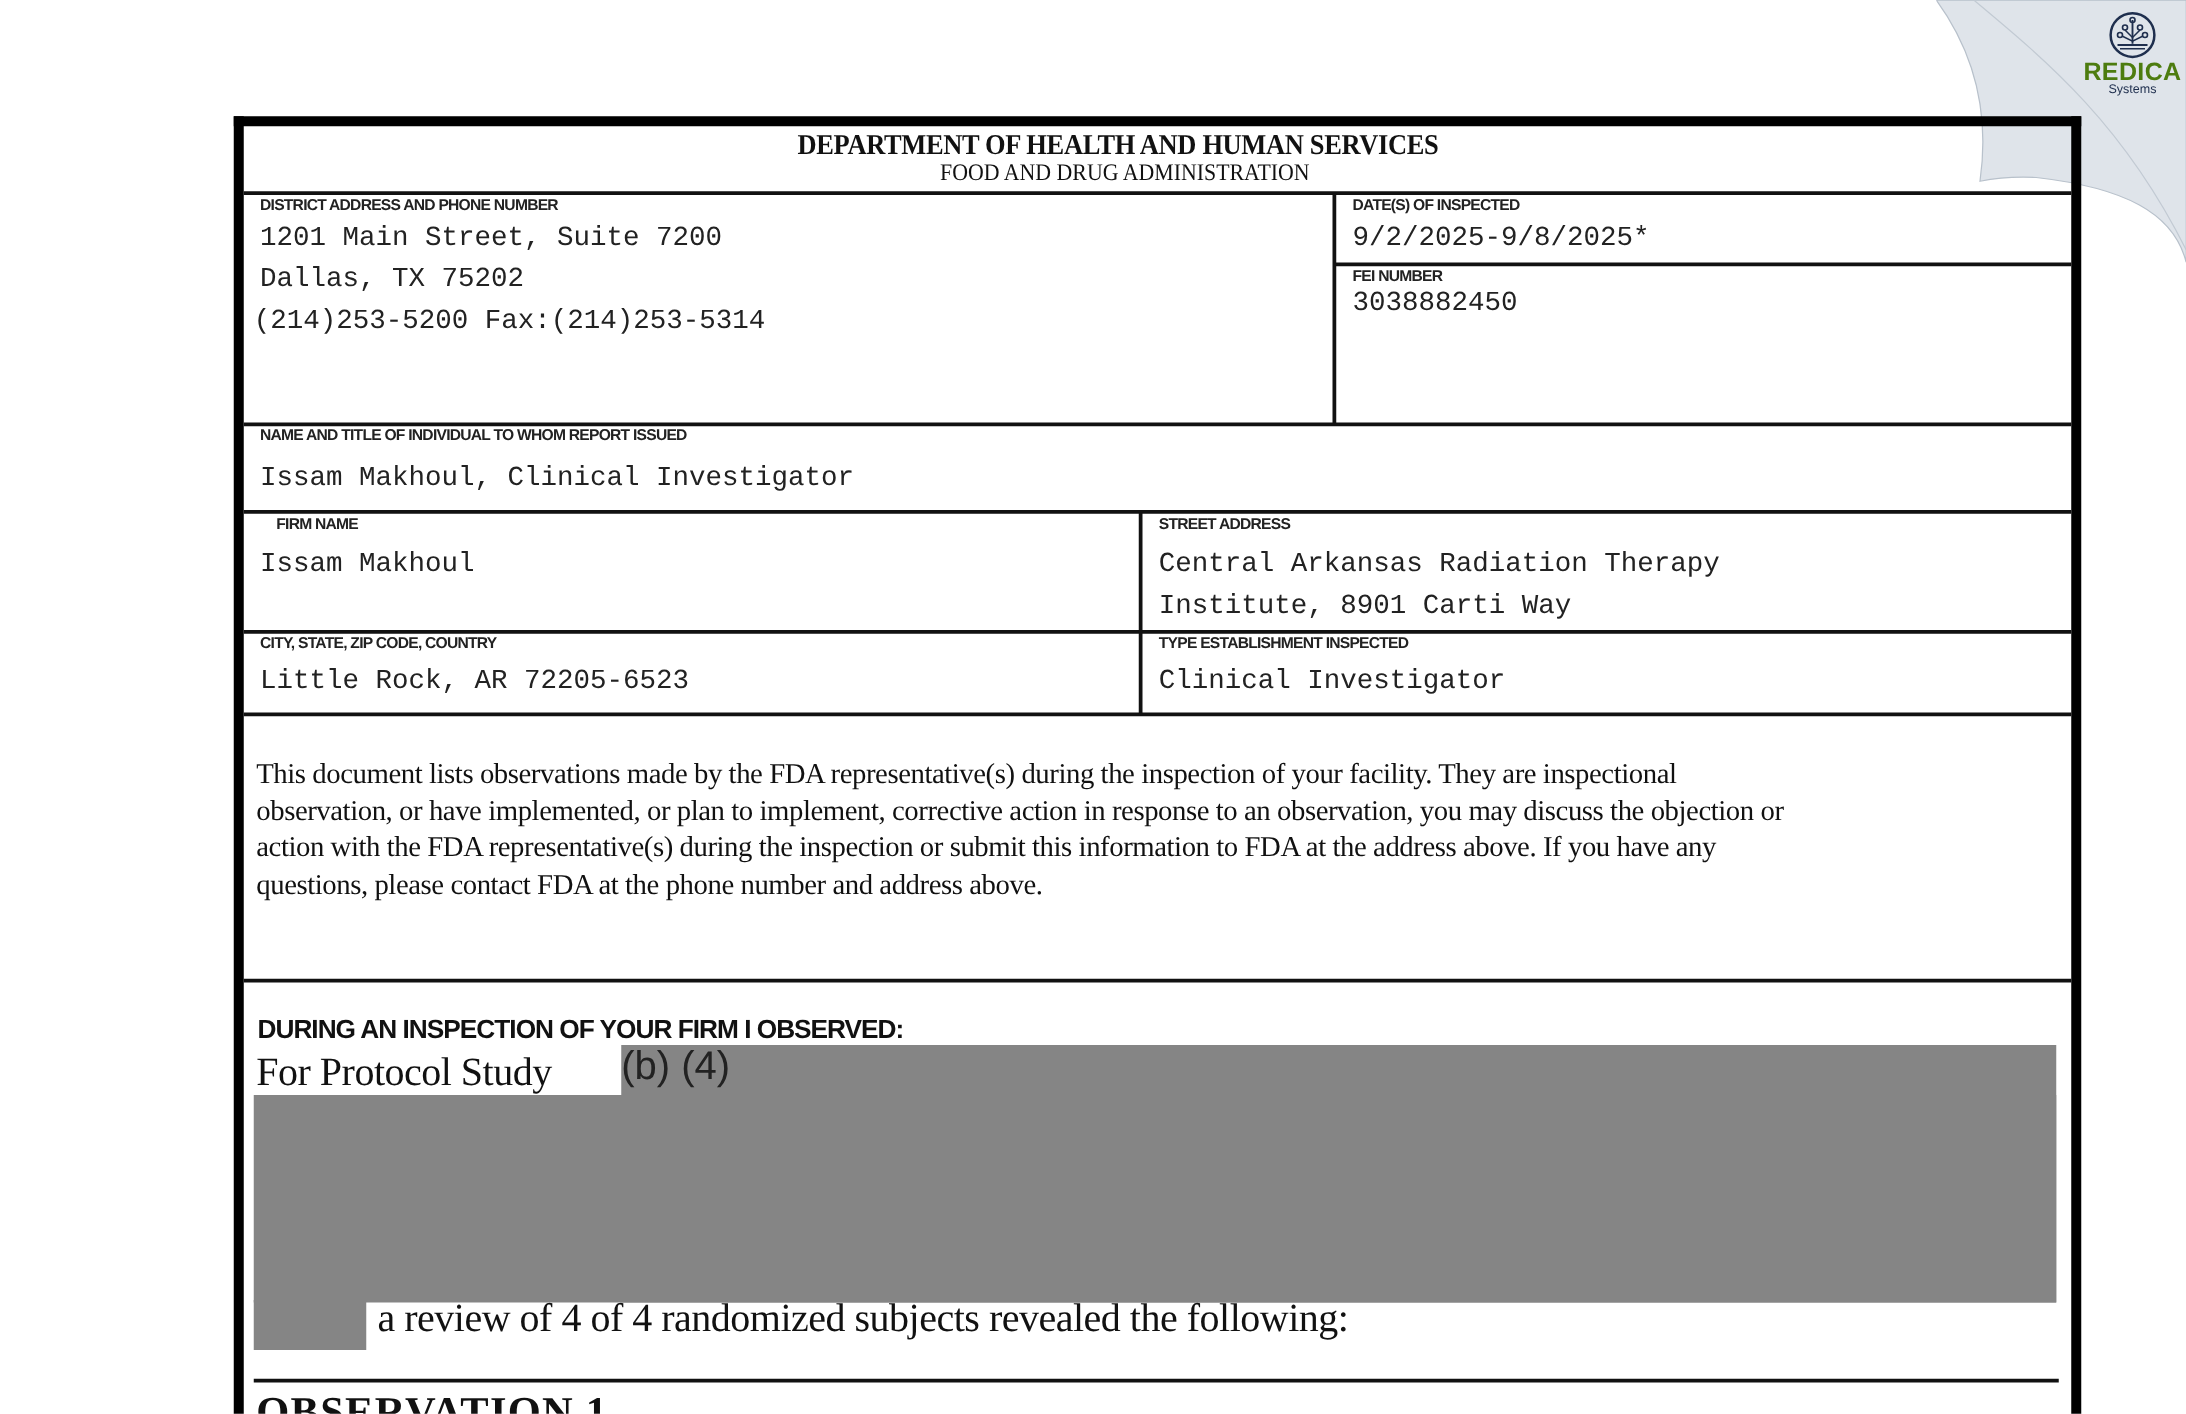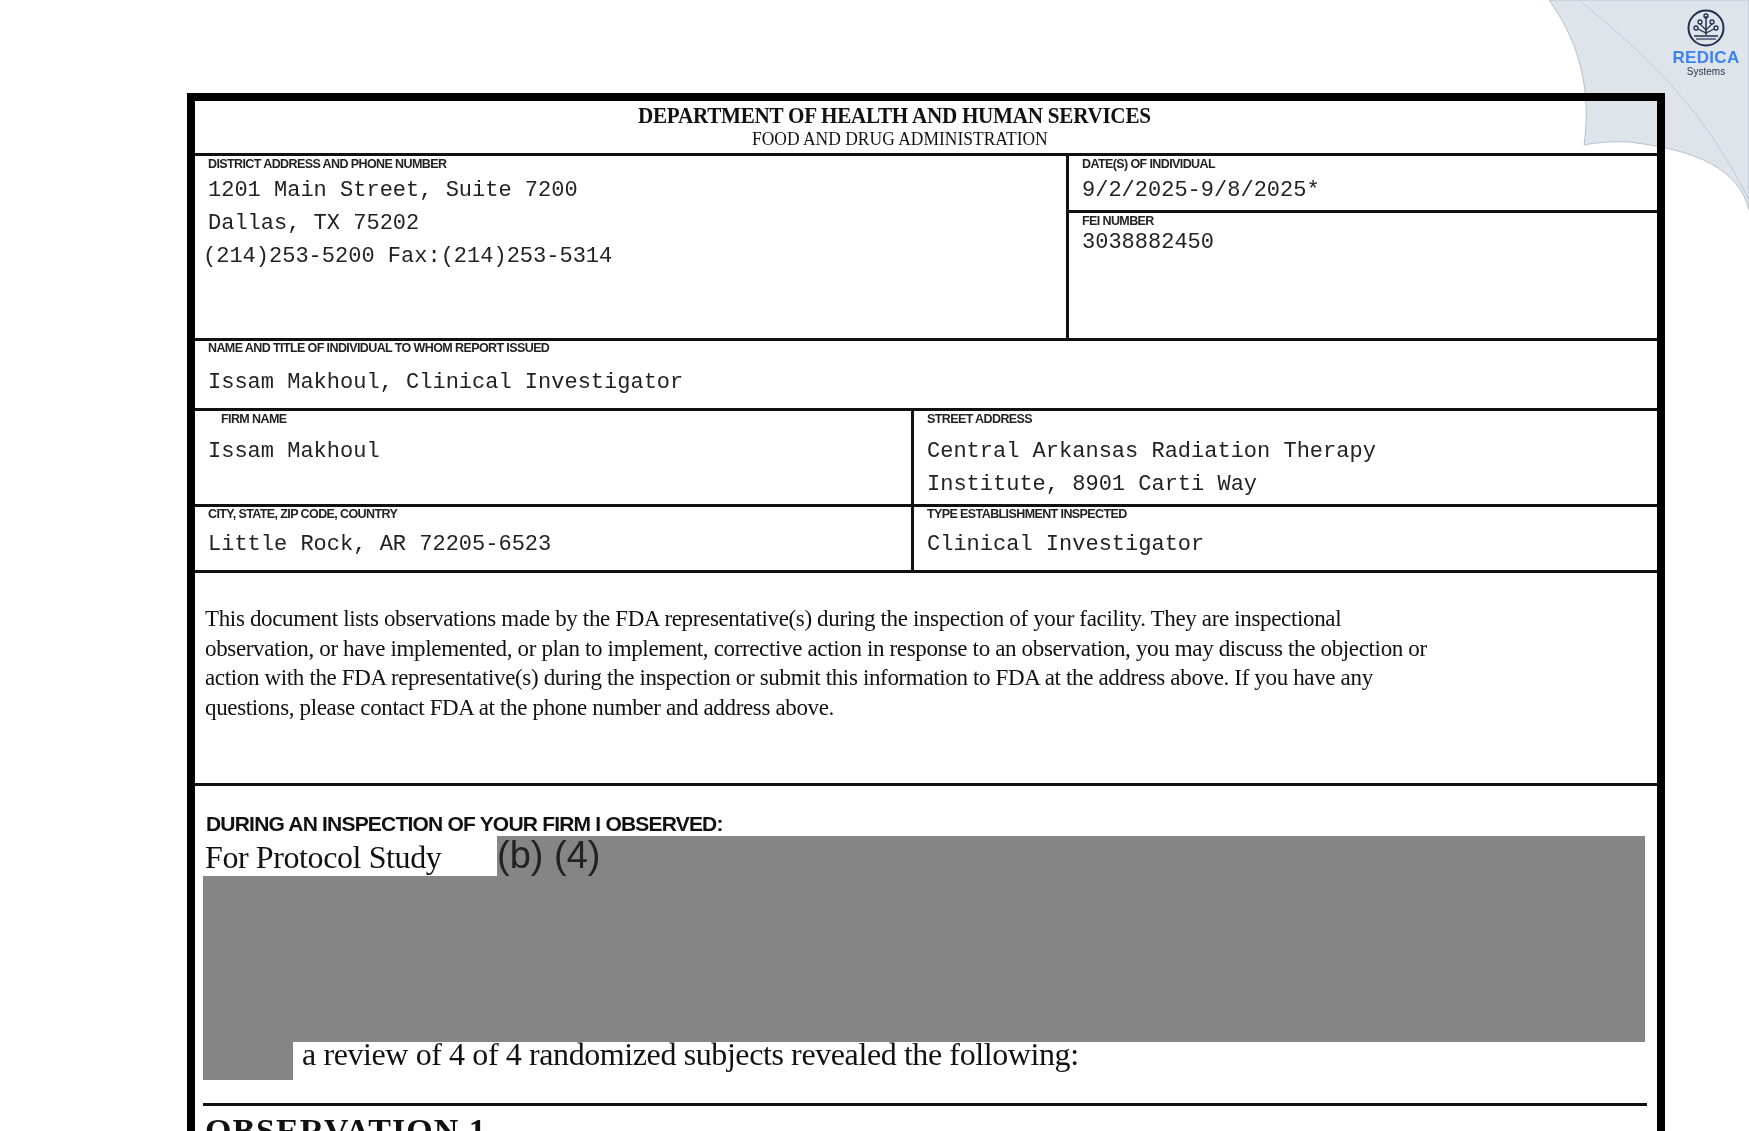--- a/index.html
+++ b/index.html
@@ -19,28 +19,28 @@
   .abs { position:absolute; white-space:nowrap; }
 
   .hdr1 { font-family:"Liberation Serif", serif; font-weight:bold; font-size:23px; letter-spacing:-0.3px; transform:scaleX(0.92); transform-origin:left top; }
   .hdr2 { font-family:"Liberation Serif", serif; font-size:19px; transform:scaleX(0.92); transform-origin:left top; }
   .lbl { font-family:"Liberation Sans", sans-serif; font-weight:bold; font-size:12.5px; letter-spacing:-0.6px; color:#222; }
   .mono { font-family:"Liberation Mono", monospace; font-size:22px; color:#222; }
   .disc { font-family:"Liberation Serif", serif; font-size:23px; line-height:29.5px; color:#111; letter-spacing:-0.35px; }
   .obs-head { font-family:"Liberation Sans", sans-serif; font-weight:bold; font-size:21px; letter-spacing:-0.8px; color:#111; }
   .serif-lg { font-family:"Liberation Serif", serif; font-size:32px; color:#111; letter-spacing:-0.4px; }
   .redact { position:absolute; background:#858585; }
-  .redact-label { font-family:"Liberation Sans", sans-serif; font-size:38px; color:#222; }
+  .redact-label { font-family:"Liberation Sans", sans-serif; font-size:32px; color:#222; }
   .obs-title { font-family:"Liberation Serif", serif; font-weight:bold; font-size:34px; color:#111; letter-spacing:1px; }
 
   .corner {
     position:absolute; right:0; top:0; width:200px; height:210px;
   }
   .logo { position:absolute; left:1666px; top:8px; width:80px; text-align:center; }
-  .logo-title { font-family:"Liberation Sans", sans-serif; font-weight:bold; font-size:17px; color:#3b82f6; letter-spacing:0.3px; line-height:16px; }
+  .logo-title { font-family:"Liberation Sans", sans-serif; font-weight:bold; font-size:20px; color:#4d7c0f; letter-spacing:0.3px; line-height:16px; }
   .logo-sub { font-family:"Liberation Sans", sans-serif; font-size:10px; color:#1f2f4e; line-height:11px; }
 </style>
 </head>
 <body>
 
 <svg class="corner" viewBox="0 0 200 210" style="position:absolute;left:1549px;top:0;width:200px;height:210px;">
   <path d="M0,0 L200,0 L200,210 C190,170 150,150 80,142 C60,141 45,143 35,145 C40,110 40,55 0,0 Z" fill="#dfe4ea" stroke="#b8c1cb" stroke-width="1"></path>
   <path d="M30,0 C90,50 150,100 200,200" fill="none" stroke="#c2cad3" stroke-width="1"></path>
 </svg>
 
@@ -76,21 +76,21 @@
 <div class="hline" style="left:203px; top:1103px; width:1444px;"></div>
 
 <div class="vline" style="left:1066px; top:155px; height:184px;"></div>
 <div class="vline" style="left:911px; top:410px; height:161px;"></div>
 
 <div class="abs lbl" style="left:208px; top:157px;">DISTRICT ADDRESS AND PHONE NUMBER</div>
 <div class="abs mono" style="left:208px; top:178px;">1201 Main Street, Suite 7200</div>
 <div class="abs mono" style="left:208px; top:211px;">Dallas, TX 75202</div>
 <div class="abs mono" style="left:203px; top:244px;">(214)253-5200 Fax:(214)253-5314</div>
 
-<div class="abs lbl" style="left:1082px; top:157px;">DATE(S) OF INDIVIDUAL</div>
+<div class="abs lbl" style="left:1082px; top:157px;">DATE(S) OF INSPECTED</div>
 <div class="abs mono" style="left:1082px; top:178px;">9/2/2025-9/8/2025*</div>
 
 <div class="abs lbl" style="left:1082px; top:214px;">FEI NUMBER</div>
 <div class="abs mono" style="left:1082px; top:230px;">3038882450</div>
 
 <div class="abs lbl" style="left:208px; top:341px;">NAME AND TITLE OF INDIVIDUAL TO WHOM REPORT ISSUED</div>
 <div class="abs mono" style="left:208px; top:370px;">Issam Makhoul, Clinical Investigator</div>
 
 <div class="abs lbl" style="left:208px; top:412px;padding-left:13px;">FIRM NAME</div>
 <div class="abs mono" style="left:208px; top:439px;">Issam Makhoul</div>

